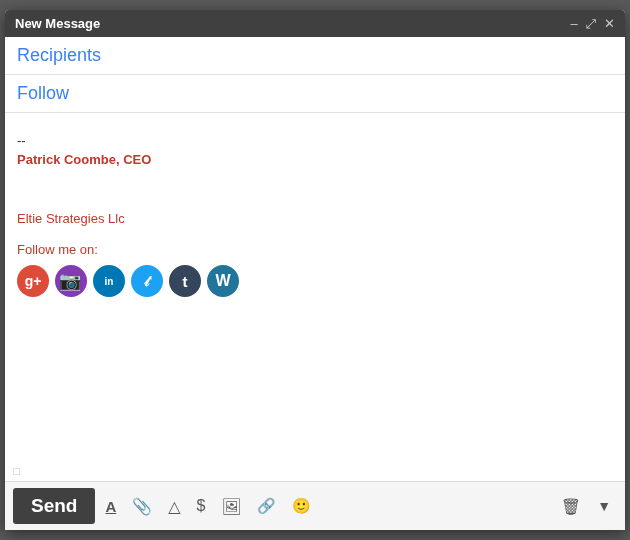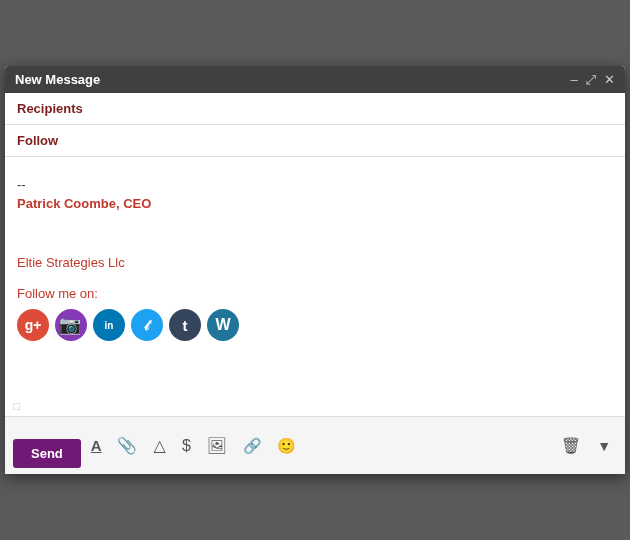--- a/index.html
+++ b/index.html
@@ -7,21 +7,21 @@
       background: #5a5a5a;
       display: flex;
       align-items: center;
       justify-content: center;
       width: 630px;
       height: 540px;
       font-family: Arial, sans-serif;
     }
     .compose-window {
       width: 620px;
-      height: 408px;
+      height: 520px;
       background: #fff;
       border-radius: 4px 4px 0 0;
       display: flex;
       flex-direction: column;
       box-shadow: 0 4px 16px rgba(0,0,0,0.5);
       overflow: hidden;
     }
     .title-bar {
       background: #404040;
       color: #fff;
@@ -47,24 +47,23 @@
       line-height: 1;
     }
     .field-row {
       border-bottom: 1px solid #e0e0e0;
       padding: 8px 12px;
       display: flex;
       align-items: center;
       flex-shrink: 0;
     }
     .field-label {
-      color: #7f1d1d;
-      font-size: 13px;
+      color: #3b82f6;
+      font-size: 18px;
       min-width: 70px;
-      font-weight: bold;
     }
     .field-input {
       border: none;
       outline: none;
       font-size: 13px;
       flex: 1;
       color: #333;
     }
     .body-area {
       flex: 1;
@@ -125,29 +124,28 @@
     .toolbar {
       background: #f5f5f5;
       border-top: 1px solid #ddd;
       padding: 6px 8px;
       display: flex;
       align-items: center;
       gap: 4px;
       flex-shrink: 0;
     }
     .send-btn {
-      background: #701a75;
+      background: #404040;
       color: #fff;
       border: none;
       border-radius: 3px;
       padding: 7px 18px;
-      font-size: 13px;
-      font-weight: bold;
-      cursor: pointer;
-      margin-top: 16px;
+      font-size: 19px;
+      font-weight: bold;
+      cursor: pointer;
     }
     .toolbar-icon-btn {
       background: none;
       border: none;
       cursor: pointer;
       color: #555;
       font-size: 16px;
       padding: 4px 6px;
       border-radius: 3px;
       display: flex;

